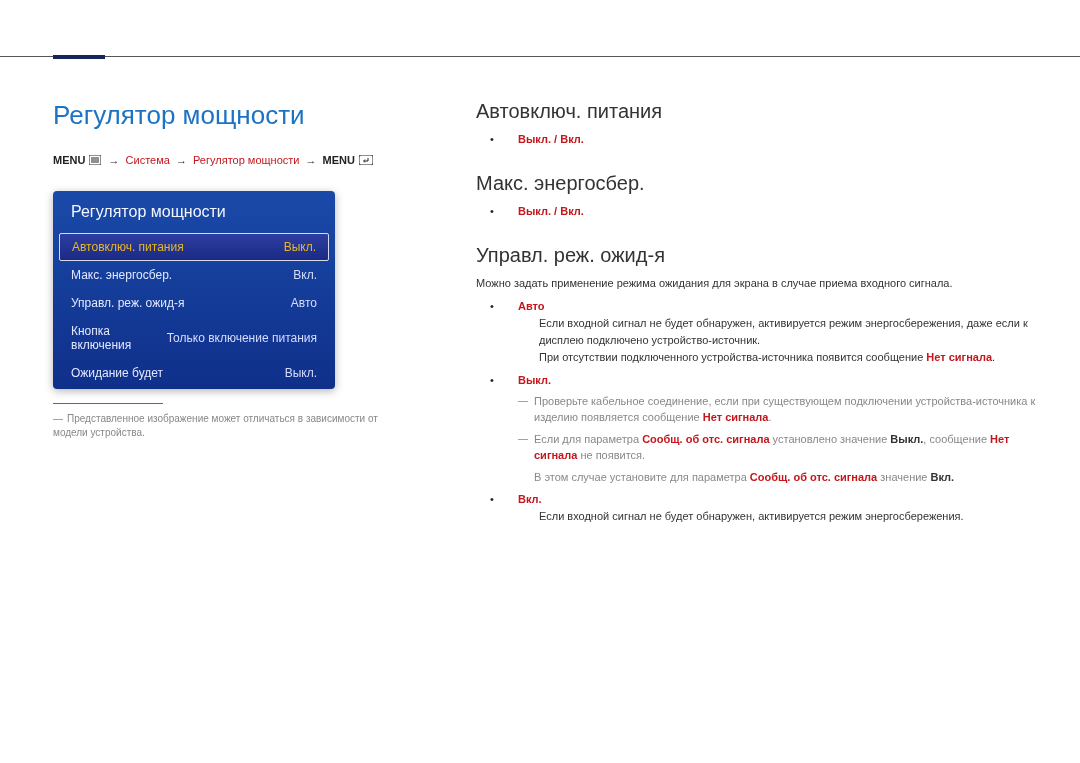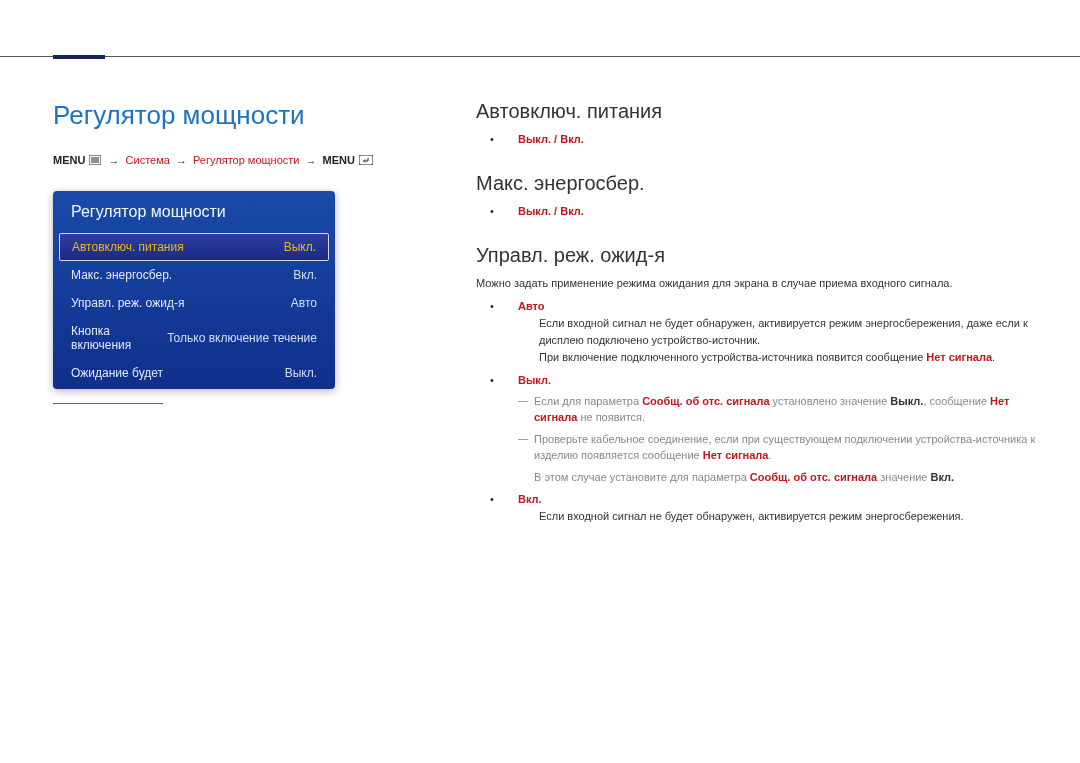--- a/index.html
+++ b/index.html
@@ -210,29 +210,32 @@
       <div class="menu-row">
         <span class="row-label">Макс. энергосбер.</span>
         <span class="row-value">Вкл.</span>
       </div>
       <div class="menu-row">
         <span class="row-label">Управл. реж. ожид-я</span>
         <span class="row-value">Авто</span>
       </div>
       <div class="menu-row">
         <span class="row-label">Кнопка включения</span>
-        <span class="row-value">Только включение течение</span>
+        <span class="row-value">Только включение питания</span>
       </div>
       <div class="menu-row">
         <span class="row-label">Ожидание будет</span>
         <span class="row-value">Выкл.</span>
       </div>
     </div>
 
     <div class="small-divider"></div>
+    <div class="disclaimer">
+      <span class="dash">―</span><span>Представленное изображение может отличаться в зависимости от модели устройства.</span>
+    </div>
   </div>
 
   <div class="right-col">
     <h2 class="section">Автовключ. питания</h2>
     <ul class="bullet-list">
       <li>
           <span class="opt">Выкл. / Вкл.</span>
         </li>
     </ul>
 
@@ -242,27 +245,27 @@
           <span class="opt">Выкл. / Вкл.</span>
         </li>
     </ul>
 
     <h2 class="section mt">Управл. реж. ожид-я</h2>
     <p class="body">Можно задать применение режима ожидания для экрана в случае приема входного сигнала.</p>
     <ul class="bullet-list">
       <li>
         <span class="opt">Авто</span>
         <span class="desc">Если входной сигнал не будет обнаружен, активируется режим энергосбережения, даже если к дисплею подключено устройство-источник.</span>
-        <span class="desc"><span>При включение подключенного устройства-источника появится сообщение </span><span class="red-inline">Нет сигнала</span><span>.</span></span>
+        <span class="desc"><span>При отсутствии подключенного устройства-источника появится сообщение </span><span class="red-inline">Нет сигнала</span><span>.</span></span>
       </li>
       <li>
         <span class="opt">Выкл.</span>
         <ul class="sub-note-list">
+          <li><span>Проверьте кабельное соединение, если при существующем подключении устройства-источника к изделию появляется сообщение </span><span class="red-inline">Нет сигнала</span><span>.</span></li>
           <li><span>Если для параметра </span><span class="red-inline">Сообщ. об отс. сигнала</span><span> установлено значение </span><span class="bold-inline">Выкл.</span><span>, сообщение </span><span class="red-inline">Нет сигнала</span><span> не появится.</span></li>
-          <li><span>Проверьте кабельное соединение, если при существующем подключении устройства-источника к изделию появляется сообщение </span><span class="red-inline">Нет сигнала</span><span>.</span></li>
         </ul>
         <div class="sub-note-indent"><span>В этом случае установите для параметра </span><span class="red-inline">Сообщ. об отс. сигнала</span><span> значение </span><span class="bold-inline">Вкл.</span><span></span></div>
       </li>
       <li>
         <span class="opt">Вкл.</span>
         <span class="desc">Если входной сигнал не будет обнаружен, активируется режим энергосбережения.</span>
       </li>
     </ul>
   </div>
 </div>

